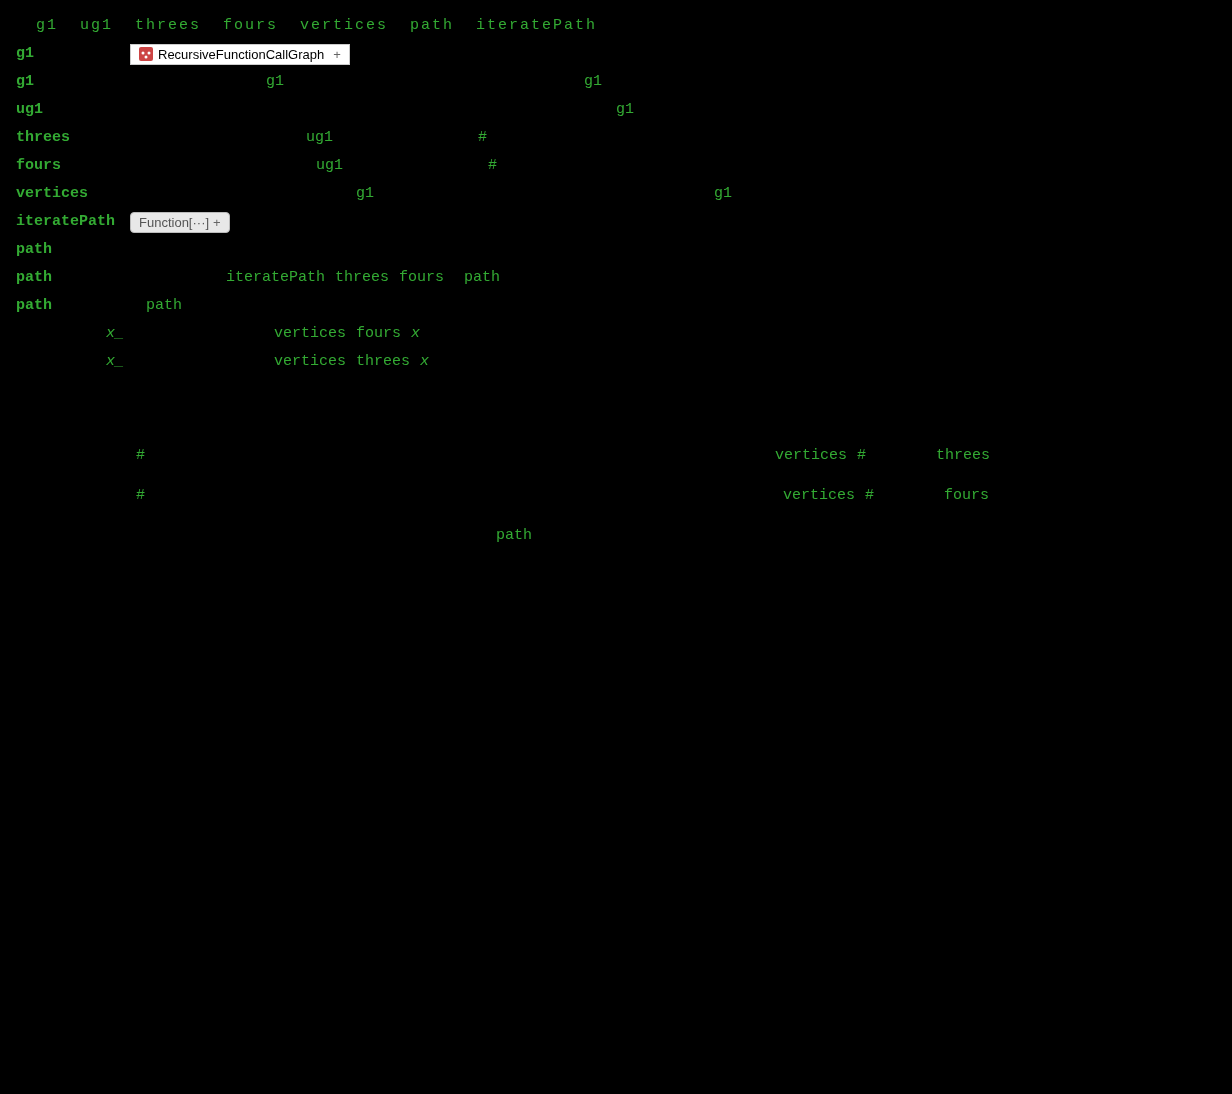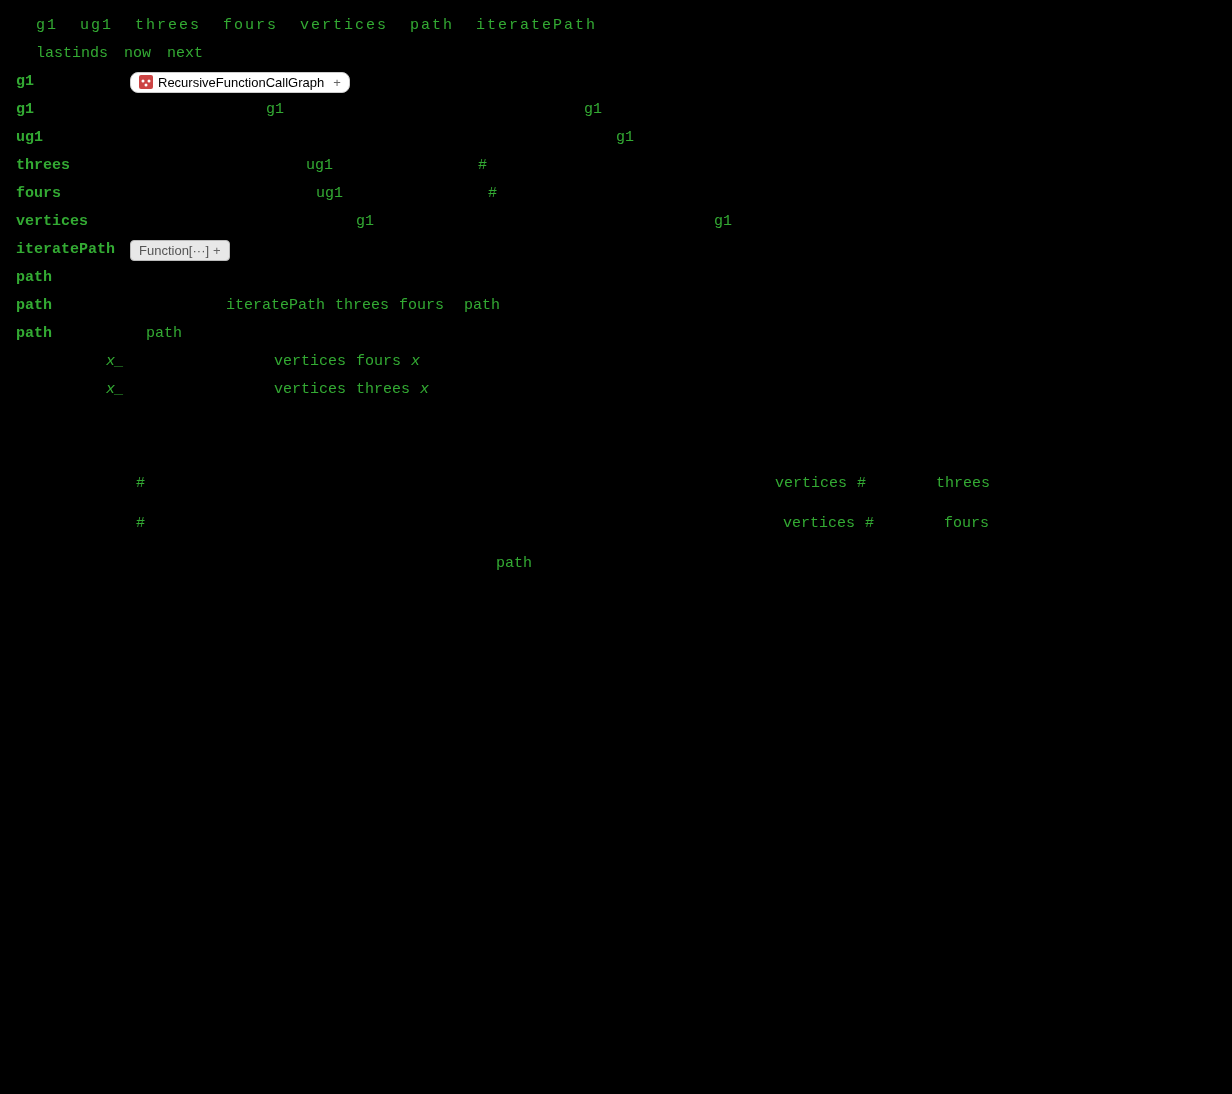--- a/index.html
+++ b/index.html
@@ -34,21 +34,21 @@
       color: #3a3;
     }
     .indent1 { display: inline-block; width: 20px; }
 
     
     .rfcg-btn {
       display: inline-flex;
       align-items: center;
       background: #fff;
       border: 1.5px solid #ccc;
-      border-radius: 8px;
+      border-radius: 0;
       padding: 2px 8px;
       font-size: 13px;
       color: #000;
       cursor: pointer;
       gap: 5px;
       margin-left: 4px;
     }
     .rfcg-icon {
       width: 14px;
       height: 14px;
@@ -90,26 +90,20 @@
 </head>
 <body>
 
 <div class="main-container">
 
   <div class="line">
     <span class="indent1"></span>
     <span style="color:#3a3; letter-spacing:2px;">g1  ug1  threes  fours  vertices  path  iteratePath</span>
   </div>
 
-  <div class="line">
-    <span class="indent1"></span>
-    <span style="color:#3a3; margin-right:16px;">lastinds</span>
-    <span style="color:#3a3; margin-right:16px;">now</span>
-    <span style="color:#3a3;">next</span>
-  </div>
 
   <div class="line">
     <span class="label-col" style="color:#3a3; font-weight:bold;">g1</span>
     <button class="rfcg-btn">
       <span class="rfcg-icon">
         <svg viewBox="0 0 12 12" fill="none">
           <circle cx="6" cy="6" r="4" fill="#c44"></circle>
           <circle cx="3" cy="5" r="1.5" fill="#fff"></circle>
           <circle cx="9" cy="5" r="1.5" fill="#fff"></circle>
           <circle cx="6" cy="9" r="1.5" fill="#fff"></circle>

